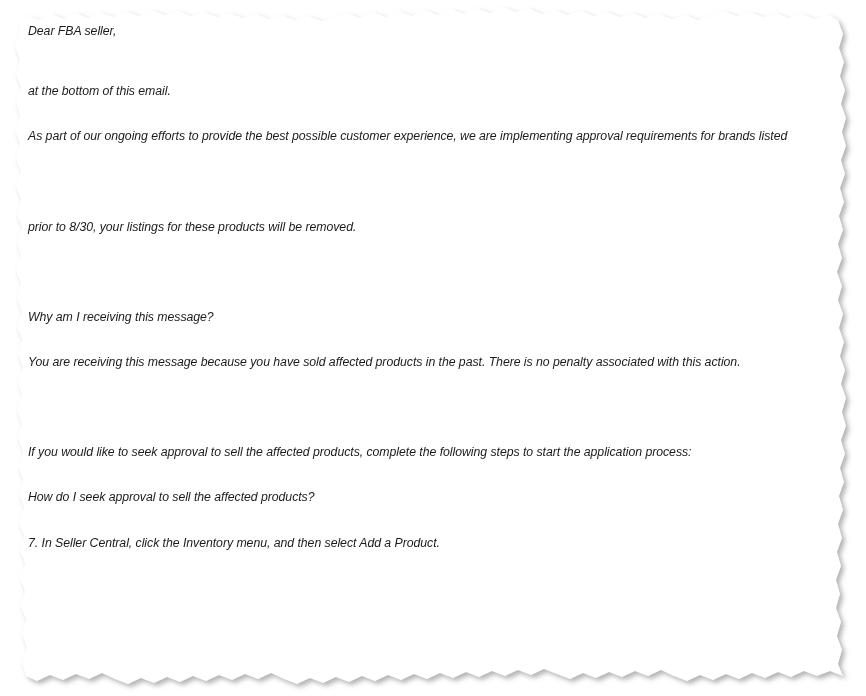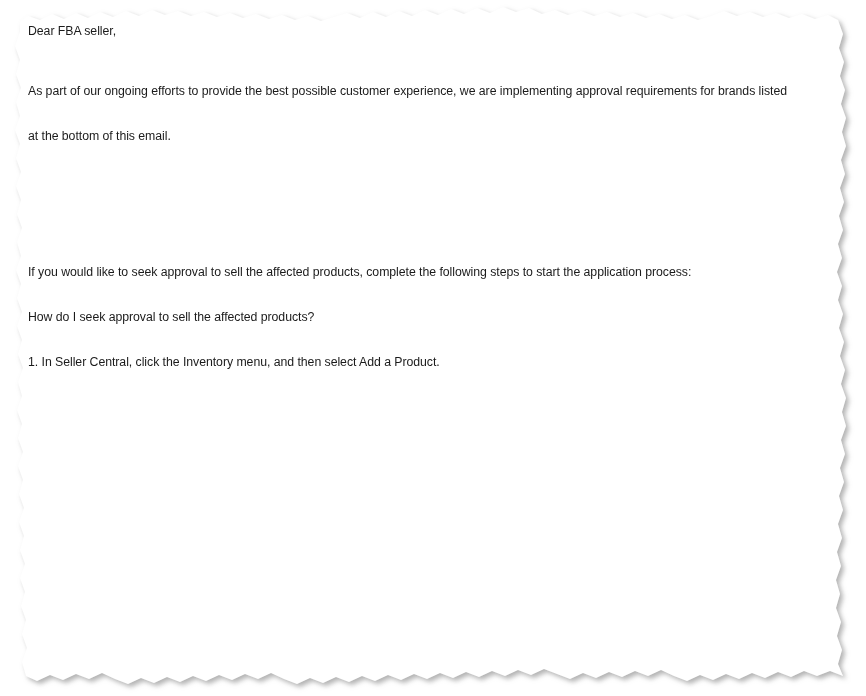--- a/index.html
+++ b/index.html
@@ -13,20 +13,21 @@
     height: 696px;
     overflow: hidden;
     font-family: "Liberation Sans", sans-serif;
   }
 
   #screenshot {
     position: relative;
     width: 866px;
     height: 696px;
     background: #ffffff;
+    font-style: italic;
   }
 
   
   #paper-wrap {
     position: absolute;
     left: 0;
     top: 0;
     width: 866px;
     height: 696px;
   }
@@ -142,32 +143,37 @@
           L 16,74 L 20,60 L 15,46 L 20,32 Z" fill="#ffffff"></path>
       </g>
     </svg>
 
     <div id="email-body">
 
       <p class="para">Dear FBA seller,</p>
 
 
       <p class="para">
+        <span class="line">at the bottom of this email.</span>
         <span class="line">As part of our ongoing efforts to provide the best possible customer experience, we are implementing approval requirements for brands listed</span>
-        <span class="line">at the bottom of this email.</span>
       </p>
 
       <p class="para">
+        <span class="line">prior to 8/30, your listings for these products will be removed.</span>
       </p>
 
+      <p class="para">
+        <span class="line">Why am I receiving this message?</span>
+        <span class="line">You are receiving this message because you have sold affected products in the past. There is no penalty associated with this action.</span>
+      </p>
 
       <p class="para">
         <span class="line">If you would like to seek approval to sell the affected products, complete the following steps to start the application process:</span>
         <span class="line">How do I seek approval to sell the affected products?</span>
-        <span class="line">1. In Seller Central, click the Inventory menu, and then select Add a Product.</span>
+        <span class="line">7. In Seller Central, click the Inventory menu, and then select Add a Product.</span>
         
         
         
         
         
       </p>
 
     </div>
   </div>
 </div>

